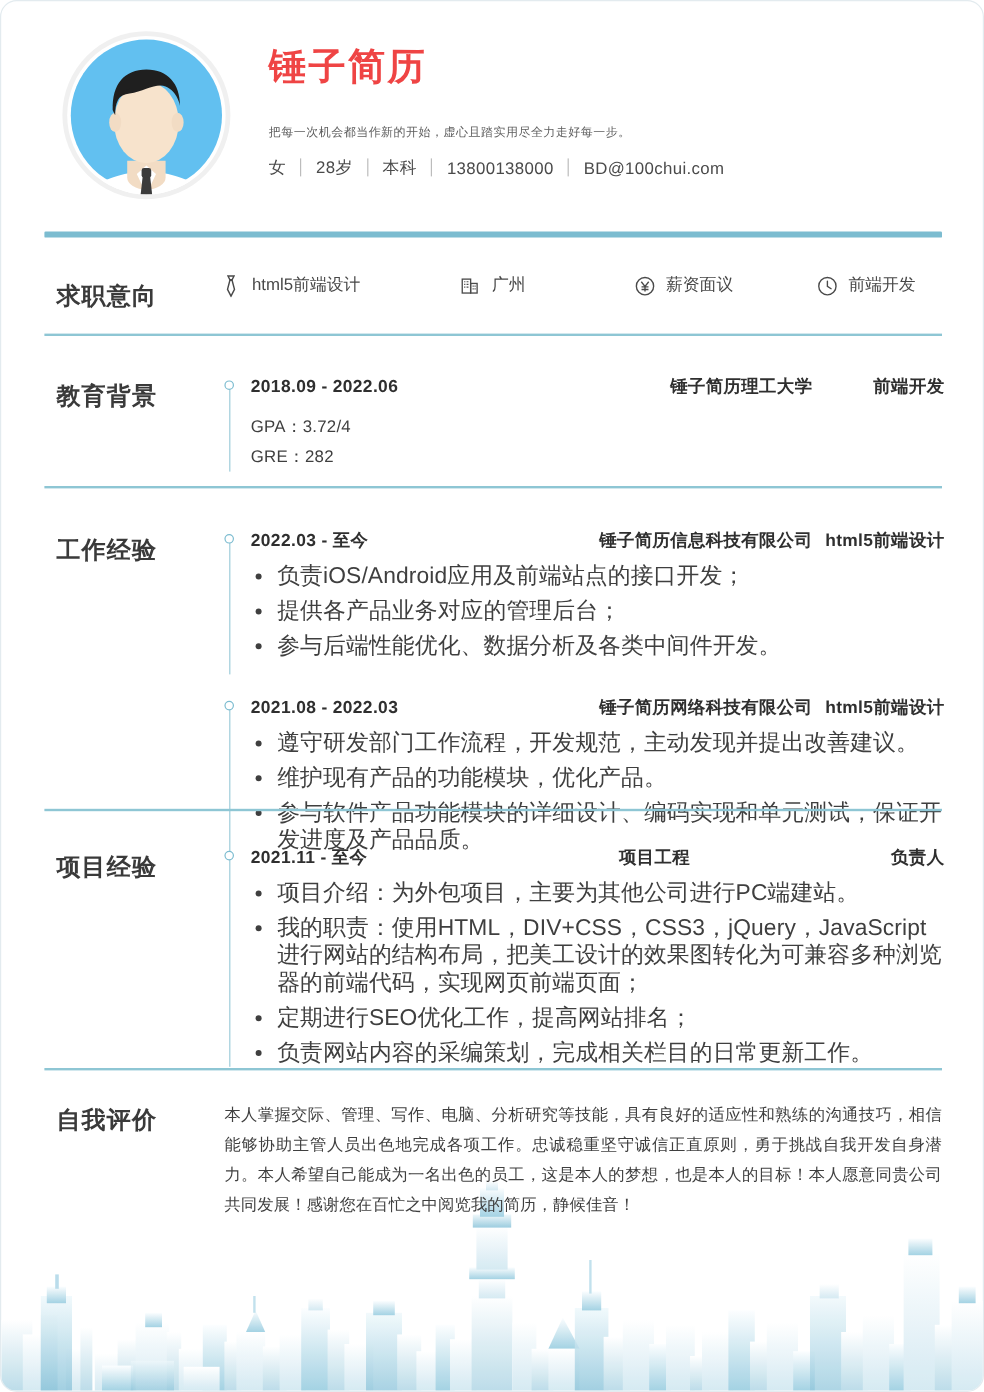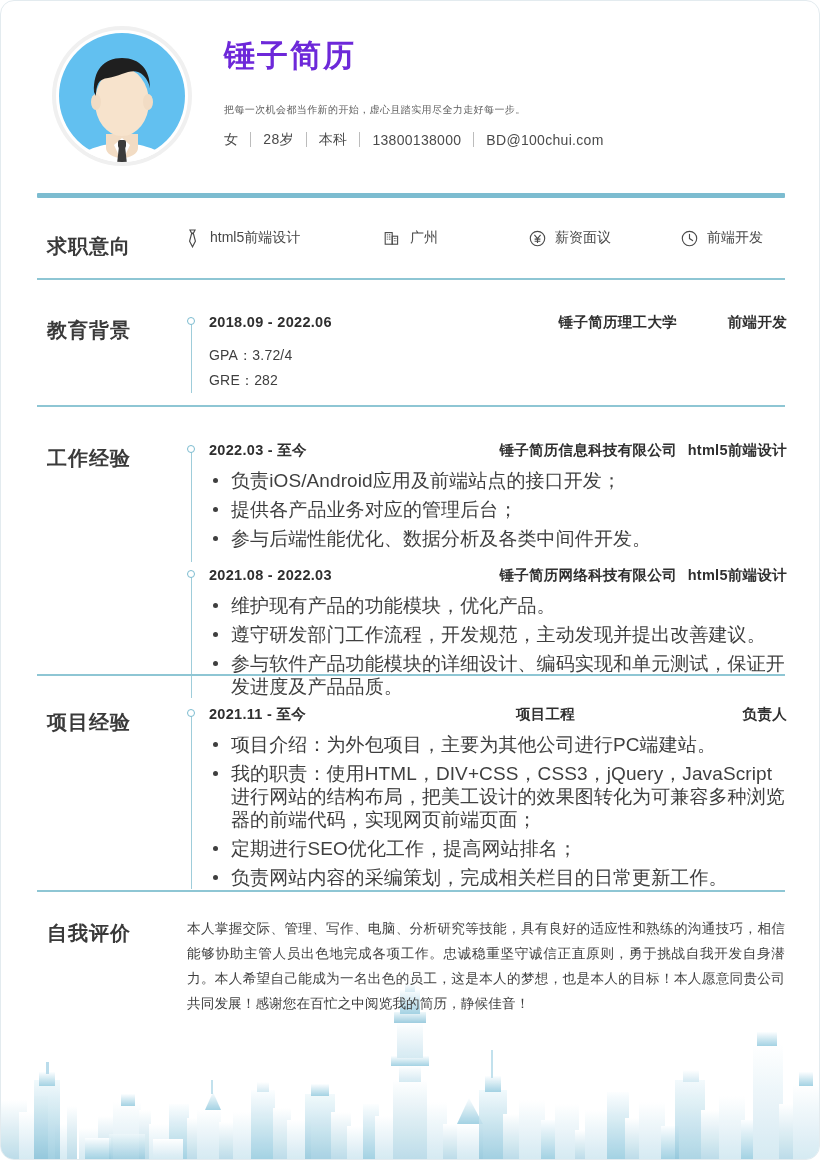--- a/index.html
+++ b/index.html
@@ -38,21 +38,21 @@
     background: #ffffff;
     box-shadow: 0 0 0 4px #f0f0f0;
     overflow: hidden;
     flex: 0 0 auto;
     position: relative;
   }
   .avatar svg { display:block; width:100%; height:100%; }
 
   .headtext { margin-left: 36px; padding-bottom: 4px; }
   .name {
-    font-size: 31px; font-weight: 700; color: #6d28d9;
+    font-size: 31px; font-weight: 700; color: #ef4444;
     letter-spacing: 2px; line-height: 1.1;
   }
   .motto {
     margin-top: 29px;
     font-size: 10px; color: #5e5e5e; letter-spacing: .4px;
   }
   .meta {
     margin-top: 14px;
     font-size: 14px; color: #4a4a4a; letter-spacing: .3px;
     display: flex; align-items: center;
@@ -349,30 +349,30 @@
           <span class="rh-date">2022.03 - 至今</span>
           <span class="rh-org">锤子简历信息科技有限公司</span>
           <span class="rh-role">html5前端设计</span>
         </div>
         <ul class="bullets">
           <li>负责iOS/Android应用及前端站点的接口开发；</li>
           <li>提供各产品业务对应的管理后台；</li>
           <li>参与后端性能优化、数据分析及各类中间件开发。</li>
         </ul>
       </div>
-      <div class="tl" style="margin-top:4px">
+      <div class="tl" style="margin-top:18px">
         <span class="tl-dot"></span>
         <div class="row-head">
           <span class="rh-date">2021.08 - 2022.03</span>
           <span class="rh-org">锤子简历网络科技有限公司</span>
           <span class="rh-role">html5前端设计</span>
         </div>
         <ul class="bullets">
+          <li>遵守研发部门工作流程，开发规范，主动发现并提出改善建议。</li>
           <li>维护现有产品的功能模块，优化产品。</li>
-          <li>遵守研发部门工作流程，开发规范，主动发现并提出改善建议。</li>
           <li>参与软件产品功能模块的详细设计、编码实现和单元测试，保证开发进度及产品品质。</li>
         </ul>
       </div>
     </div>
   </div>
 
   <div class="rule-thin" style="top:673px"></div>
 
   <div class="section" style="top:704px">
     <div class="sec-title">项目经验</div>

